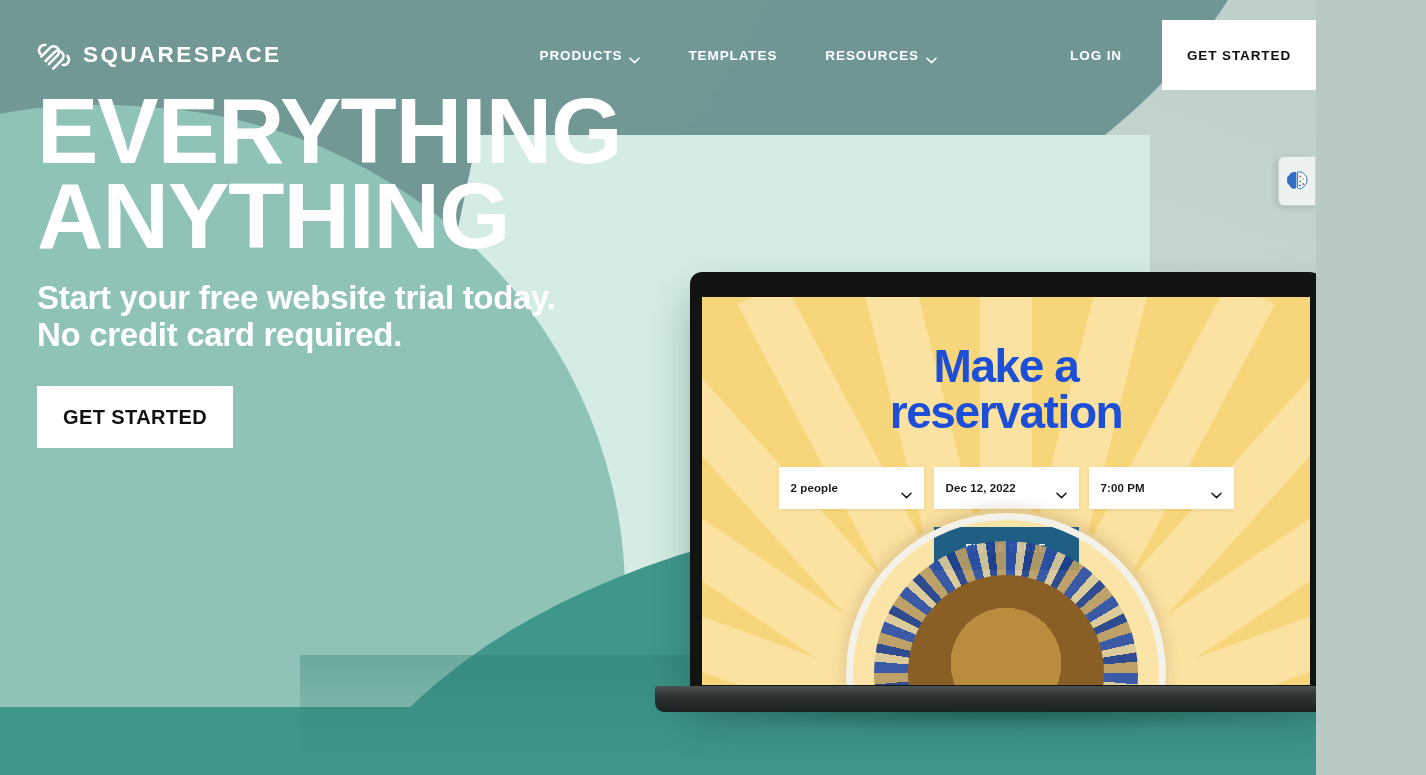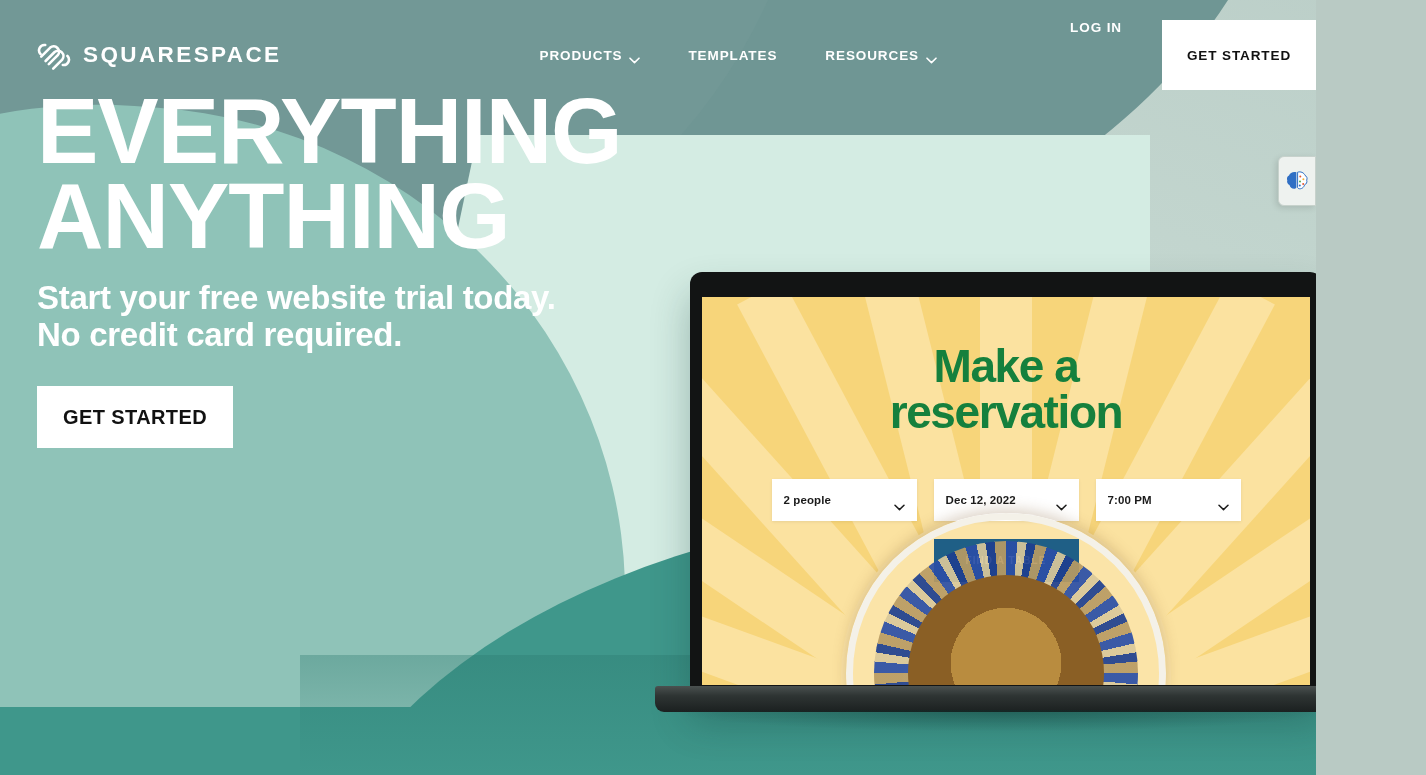--- a/index.html
+++ b/index.html
@@ -122,21 +122,21 @@
   }
   .nav-item {
     color:#fff; font-size:13.5px; font-weight:700;
     letter-spacing:.9px;
     display:flex; align-items:center; gap:7px;
     cursor:pointer; white-space:nowrap;
   }
   .caret { width:11px; height:7px; display:block; }
   .header-right {
     margin-left:auto;
-    display:flex; 
+    display:flex; align-items:center;
   }
   .login {
     color:#fff; font-size:13.5px; font-weight:700;
     letter-spacing:.9px; cursor:pointer;
     margin-right:40px;
   }
   .cta-top {
     background:#fff; color:#111;
     font-size:13.5px; font-weight:700; letter-spacing:.9px;
     width:154px; height:70px;
@@ -246,31 +246,31 @@
     background:#fcecc0;
     border-radius:50%;
   }
 
   .site-content {
     position:absolute; inset:0;
     display:flex; flex-direction:column; align-items:center;
     padding-top:46px;
   }
   .site-title {
-    color:#15803d;
+    color:#1d4ed8;
     font-size:46px;
     font-weight:700;
     line-height:1.0;
     text-align:center;
     letter-spacing:-1.4px;
   }
   .site-title span { display:block; }
   .form-row {
-    display:flex; gap:17px;
-    margin-top:44px;
+    display:flex; gap:10px;
+    margin-top:32px;
   }
   .sel {
     background:#fff;
     width:145px; height:42px;
     display:flex; align-items:center;
     padding:0 12px;
     box-shadow:0 1px 3px rgba(0,0,0,.08);
   }
   .sel-label {
     color:#1b1b1b; font-size:11.5px; font-weight:700;

